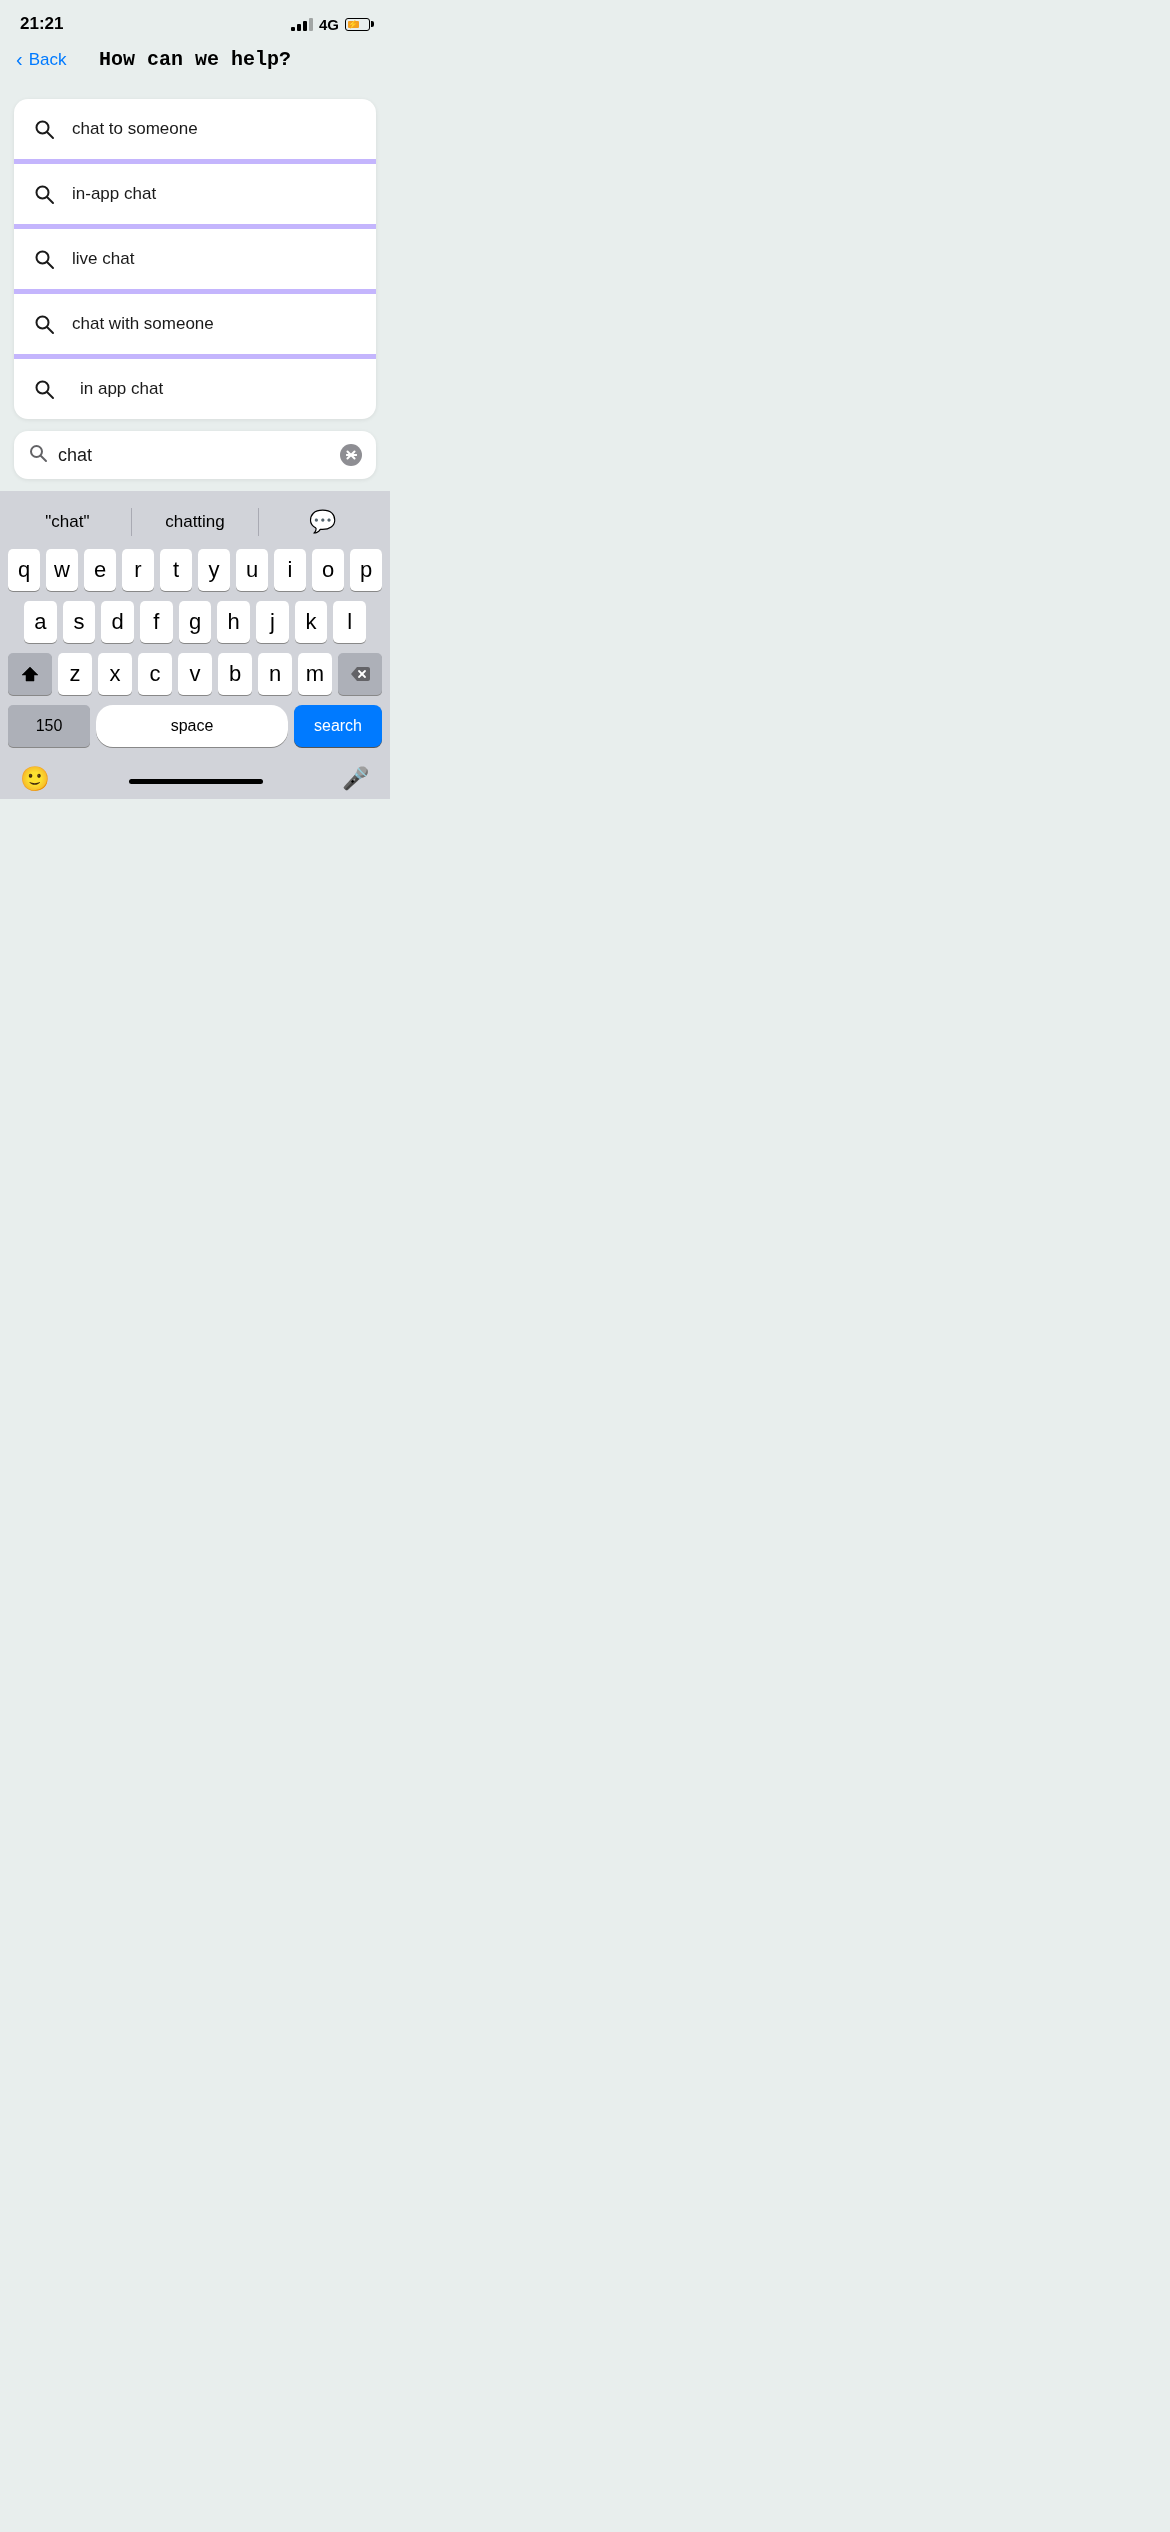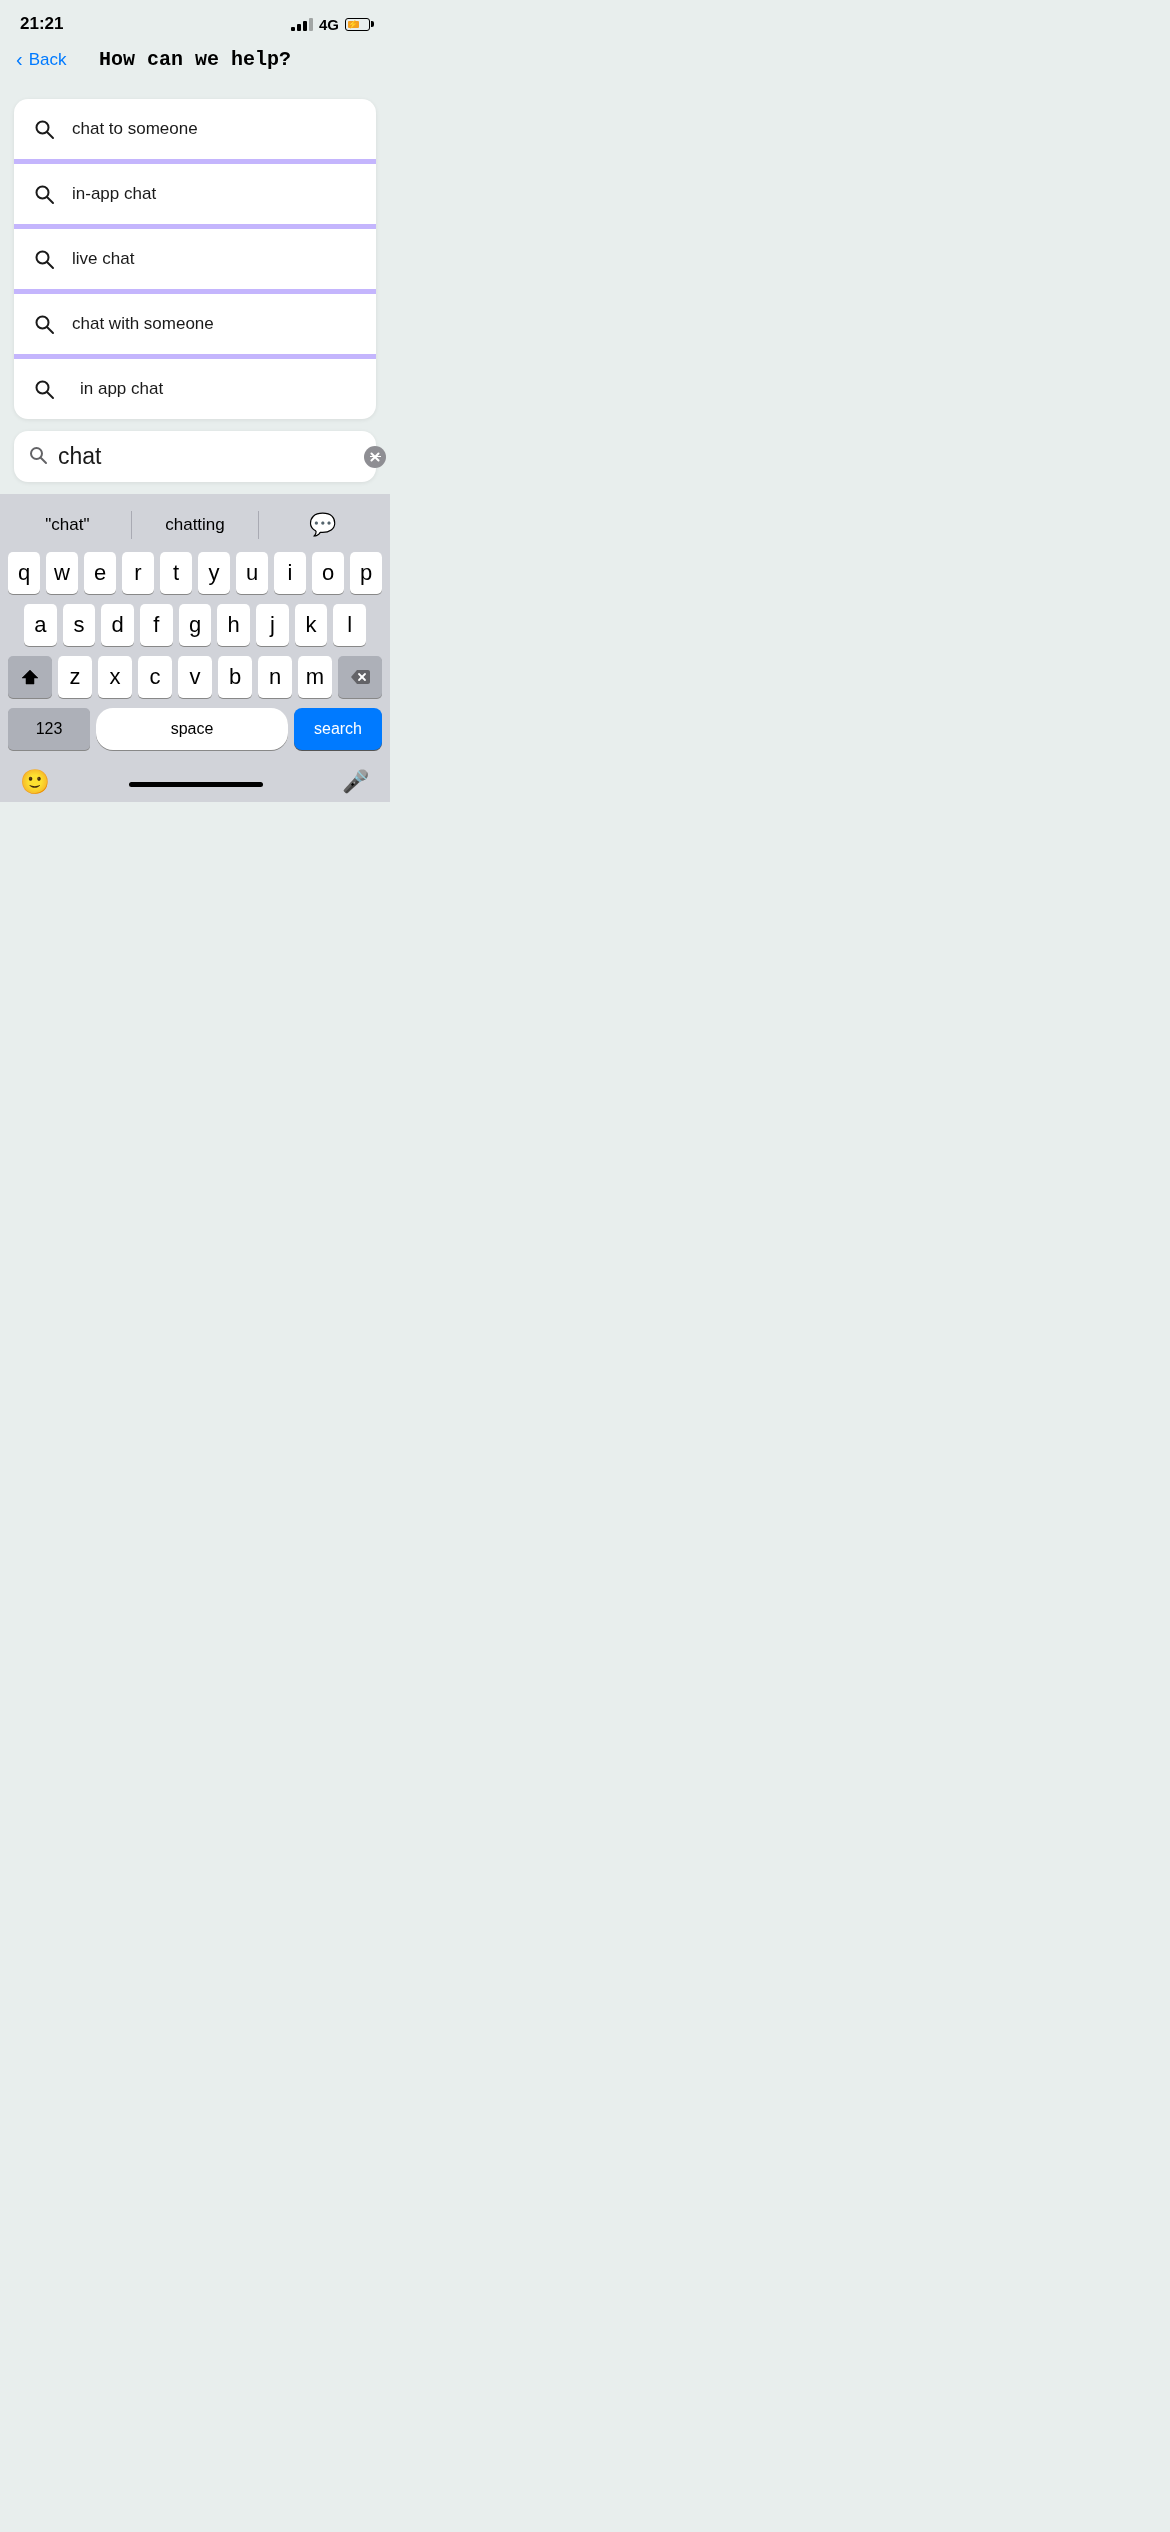--- a/index.html
+++ b/index.html
@@ -175,21 +175,21 @@
       gap: 10px;
       box-shadow: 0 1px 4px rgba(0,0,0,0.08);
     }
     .search-input-icon {
       flex-shrink: 0;
     }
     .search-input-field {
       flex: 1;
       border: none;
       outline: none;
-      font-size: 23px;
+      font-size: 18px;
       color: #1a1a1a;
       background: transparent;
     }
     .clear-button {
       width: 22px;
       height: 22px;
       background: #8e8e93;
       border-radius: 50%;
       display: flex;
       align-items: center;
@@ -515,21 +515,21 @@
     <div class="key key-backspace">
       <svg width="20" height="16" viewBox="0 0 20 16" fill="none">
         <path d="M7 1H18C19.1 1 20 1.9 20 3V13C20 14.1 19.1 15 18 15H7L1 8L7 1Z" fill="#636367"></path>
         <line x1="9" y1="5" x2="15" y2="11" stroke="#fff" stroke-width="1.8" stroke-linecap="round"></line>
         <line x1="15" y1="5" x2="9" y2="11" stroke="#fff" stroke-width="1.8" stroke-linecap="round"></line>
       </svg>
     </div>
   </div>
 
   <div class="bottom-row">
-    <div class="key-123">123</div>
+    <div class="key-123">150</div>
     <div class="key-space">space</div>
     <div class="key-search">search</div>
   </div>
 
 </div>
 
 <div class="keyboard-accessory">
   <span class="accessory-emoji">🙂</span>
   <div class="home-indicator"></div>
   <span class="mic-icon">🎤</span>

